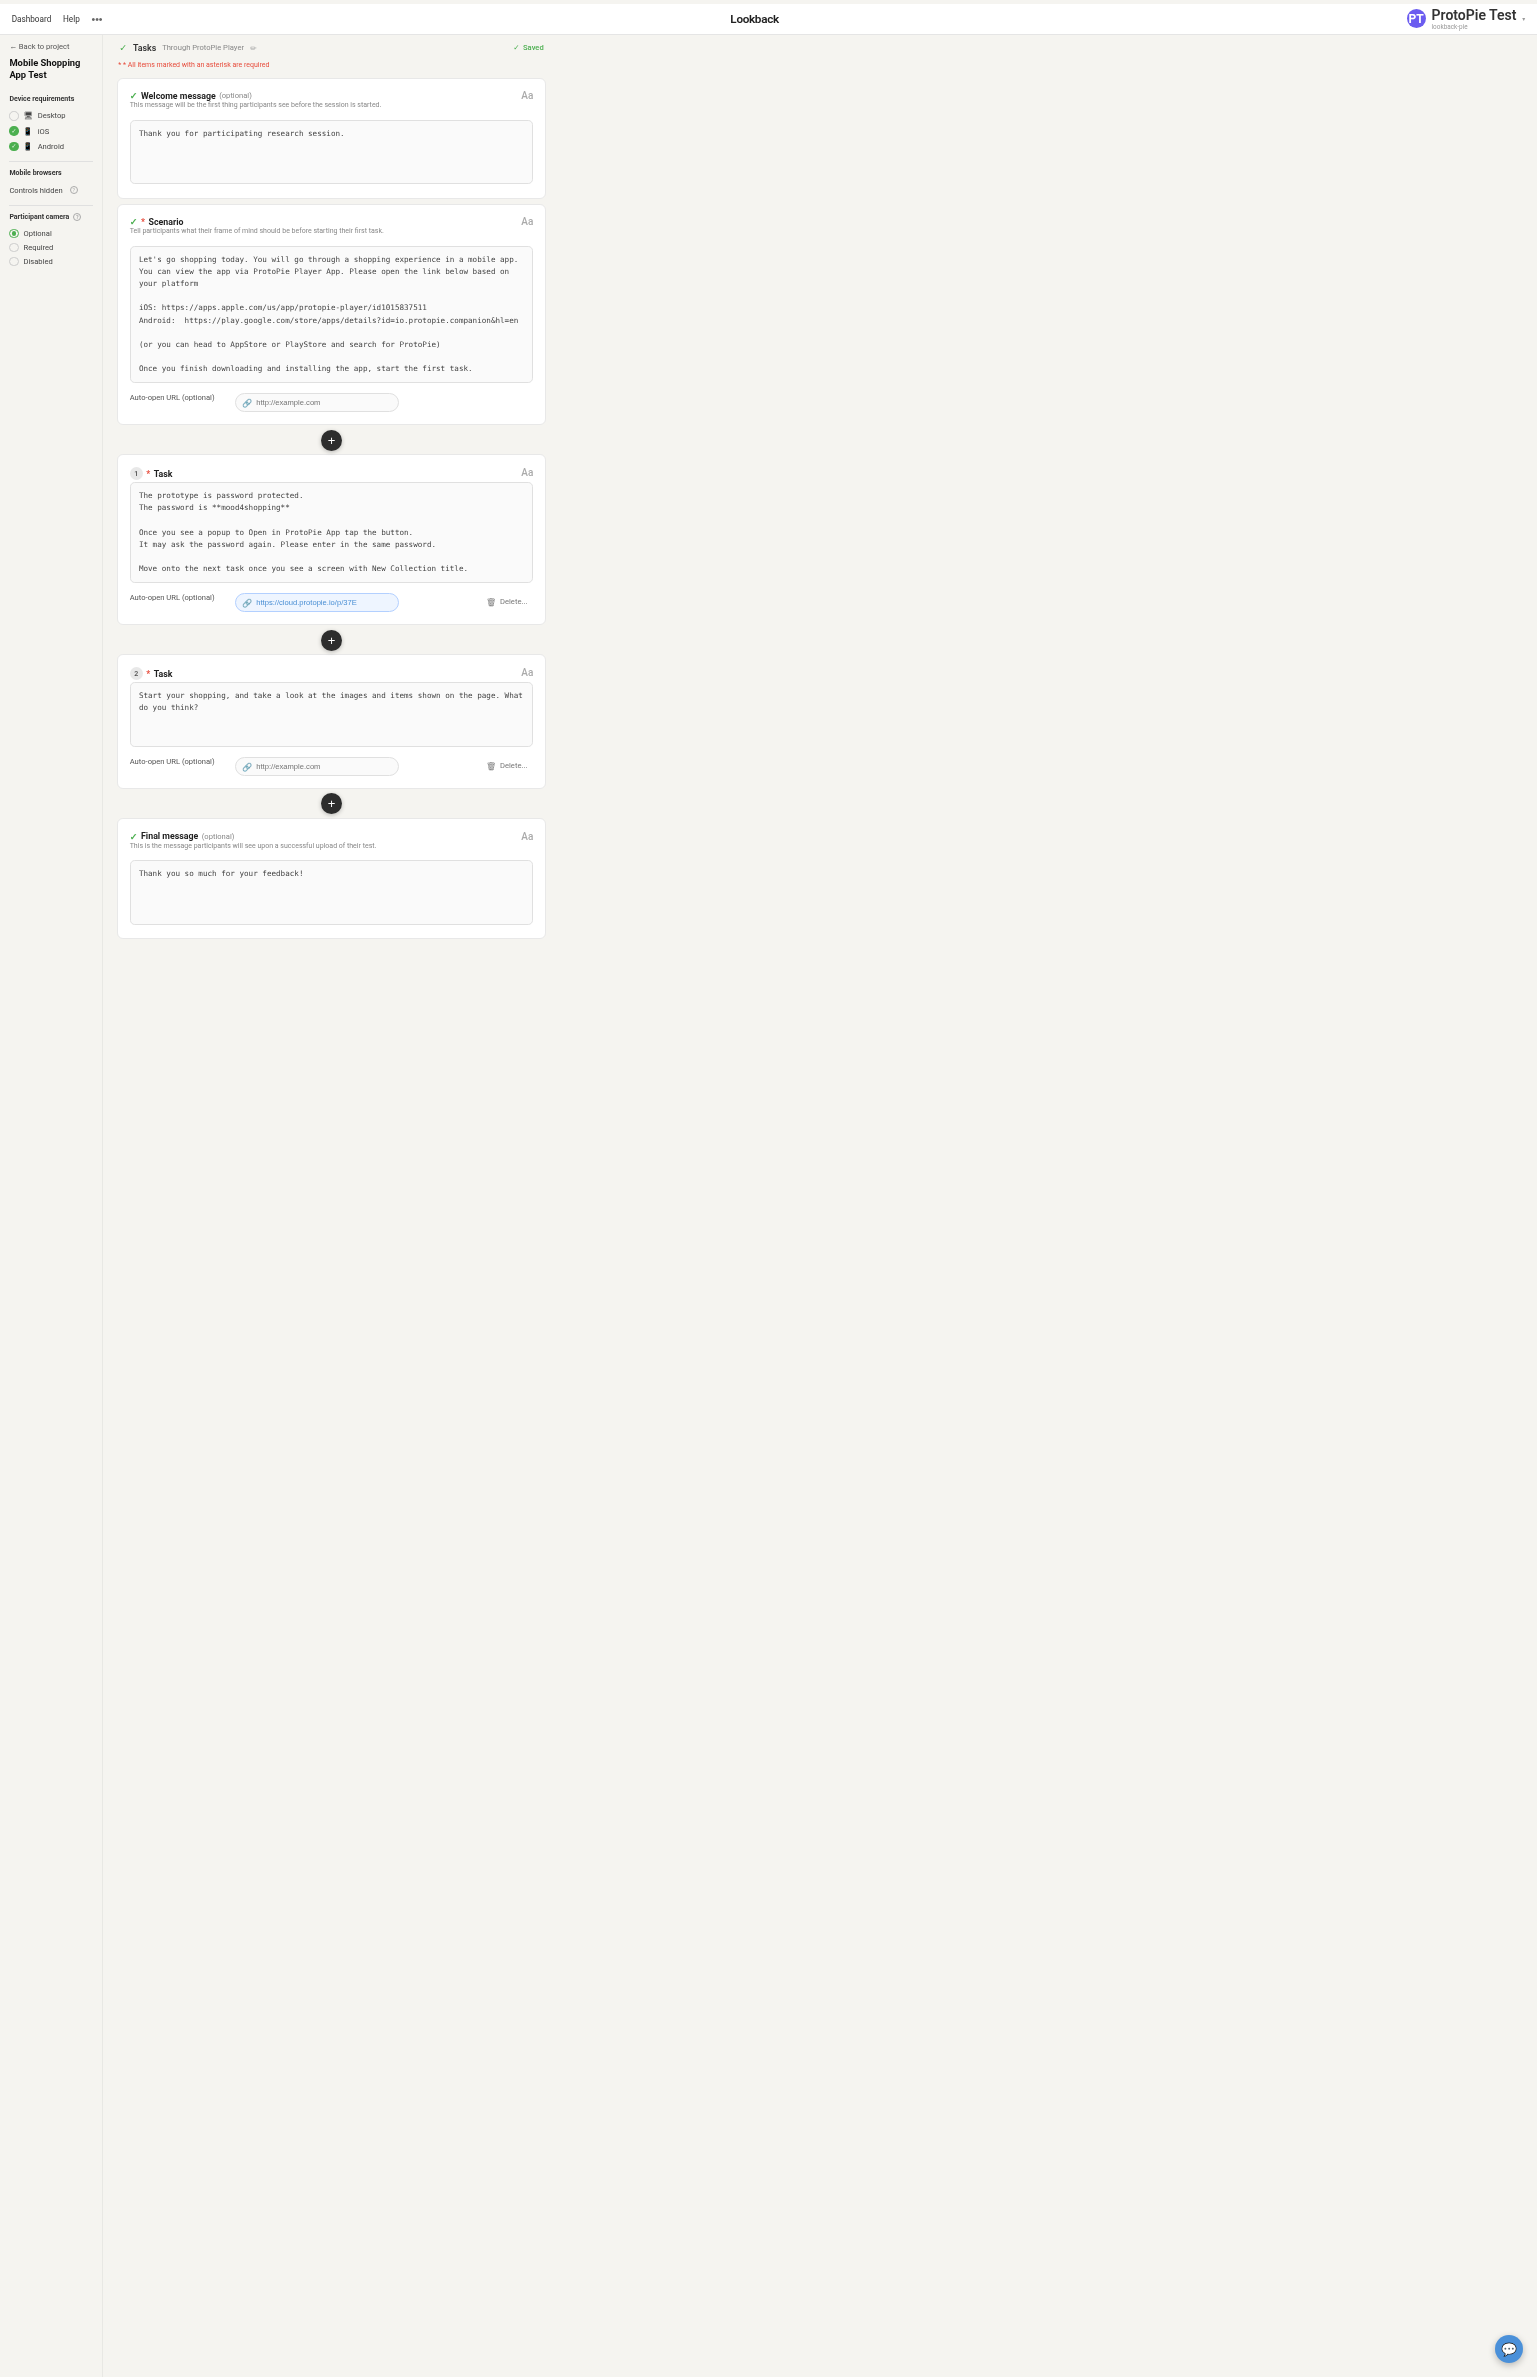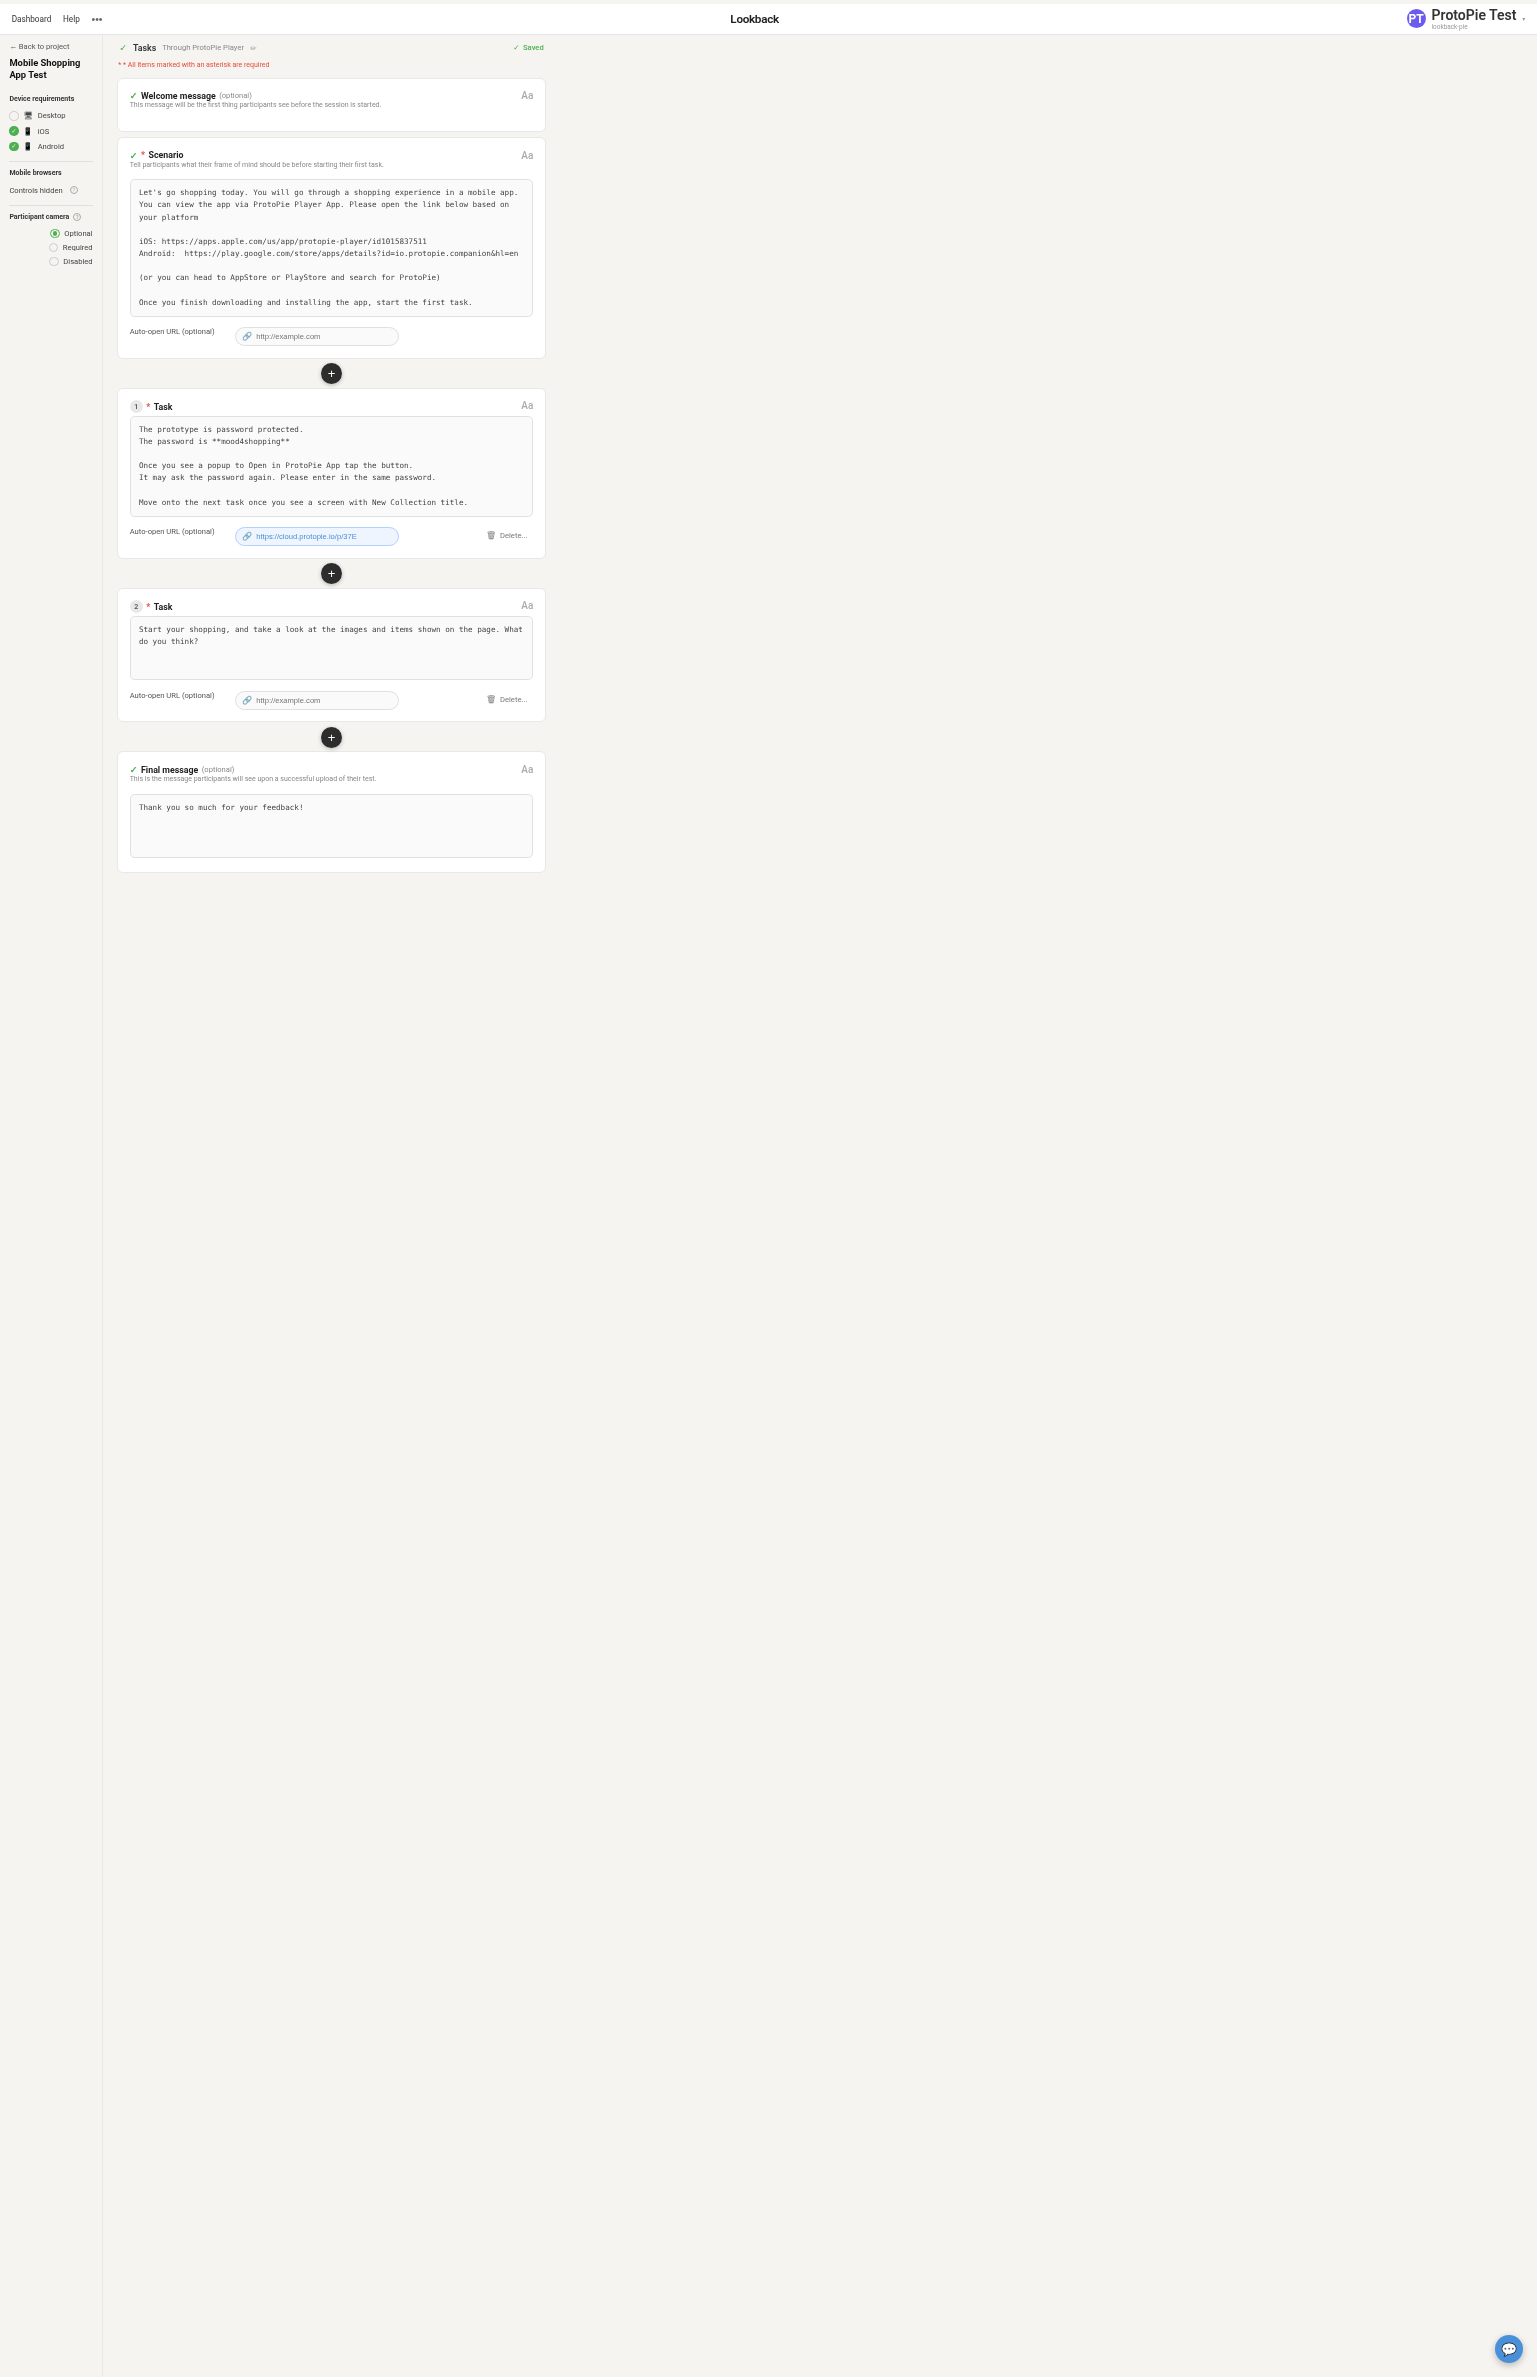--- a/index.html
+++ b/index.html
@@ -24,21 +24,21 @@
     
     .sidebar { width: 103px; background: #f5f4f0; padding: 11.7px 9.4px; flex-shrink: 0; border-right: 0.6px solid #e8e8e4; }
     .back-link { display: flex; align-items: center; gap: 3.5px; color: #555; font-size: 7.6px; margin-bottom: 5.9px; cursor: pointer; }
     .project-title { font-size: 9.4px; font-weight: 700; color: #111; margin-bottom: 13px; line-height: 1.3; }
     .sidebar-section-label { font-size: 7px; font-weight: 700; color: #333; margin-bottom: 5.9px; margin-top: 4.7px; }
     .device-item { display: flex; align-items: center; gap: 4.7px; padding: 2.9px 0; font-size: 7.6px; color: #444; }
     .radio-circle { width: 9.4px; height: 9.4px; border-radius: 50%; border: 1.2px solid #ccc; display: flex; align-items: center; justify-content: center; flex-shrink: 0; }
     .check-icon { width: 9.4px; height: 9.4px; border-radius: 50%; background: #4caf50; color: #fff; display: flex; align-items: center; justify-content: center; font-size: 5.9px; flex-shrink: 0; }
     .sidebar-divider { border: none; border-top: 0.6px solid #e0e0e0; margin: 7px 0; }
     .info-icon { display: inline-flex; align-items: center; justify-content: center; width: 8.2px; height: 8.2px; border-radius: 50%; border: 0.6px solid #aaa; color: #aaa; font-size: 5.3px; margin-left: 2.3px; }
-    .camera-option { display: flex; align-items: center; gap: 4.7px; padding: 2.3px 0; font-size: 7.6px; color: #444; cursor: pointer; justify-content: flex-end; }
+    .camera-option { display: flex; align-items: center; gap: 4.7px; padding: 2.3px 0; font-size: 7.6px; color: #444; cursor: pointer; }
     .camera-option .radio-outer { width: 9.4px; height: 9.4px; border-radius: 50%; border: 1.2px solid #ccc; display: flex; align-items: center; justify-content: center; flex-shrink: 0; }
     .camera-option.selected .radio-outer { border-color: #4caf50; }
     .camera-option.selected .radio-outer::after { content: ''; width: 4.7px; height: 4.7px; border-radius: 50%; background: #4caf50; }
 
     
     .main { flex: 1; padding: 11.7px 14px; max-width: 457px; }
 
     
     .tasks-header { display: flex; align-items: center; justify-content: space-between; margin-bottom: 8.2px; padding: 0 2.3px; }
     .tasks-header-left { display: flex; align-items: center; gap: 5.9px; }
@@ -181,20 +181,21 @@
         <div>
           <div class="card-title">
             <span class="green-check">✓</span>
             <span>Welcome message</span>
             <span class="optional-tag">(optional)</span>
           </div>
           <div class="card-desc">This message will be the first thing participants see before the session is started.</div>
         </div>
         <span class="card-font-icon">Aa</span>
       </div>
+      <textarea class="card-textarea" rows="4" style="">Thank you for participating research session.</textarea>
     </div>
 
     <div class="card">
       <div class="card-header">
         <div>
           <div class="card-title">
             <span class="green-check">✓</span>
             <span class="required-star">*</span>
             <span>Scenario</span>
           </div>

